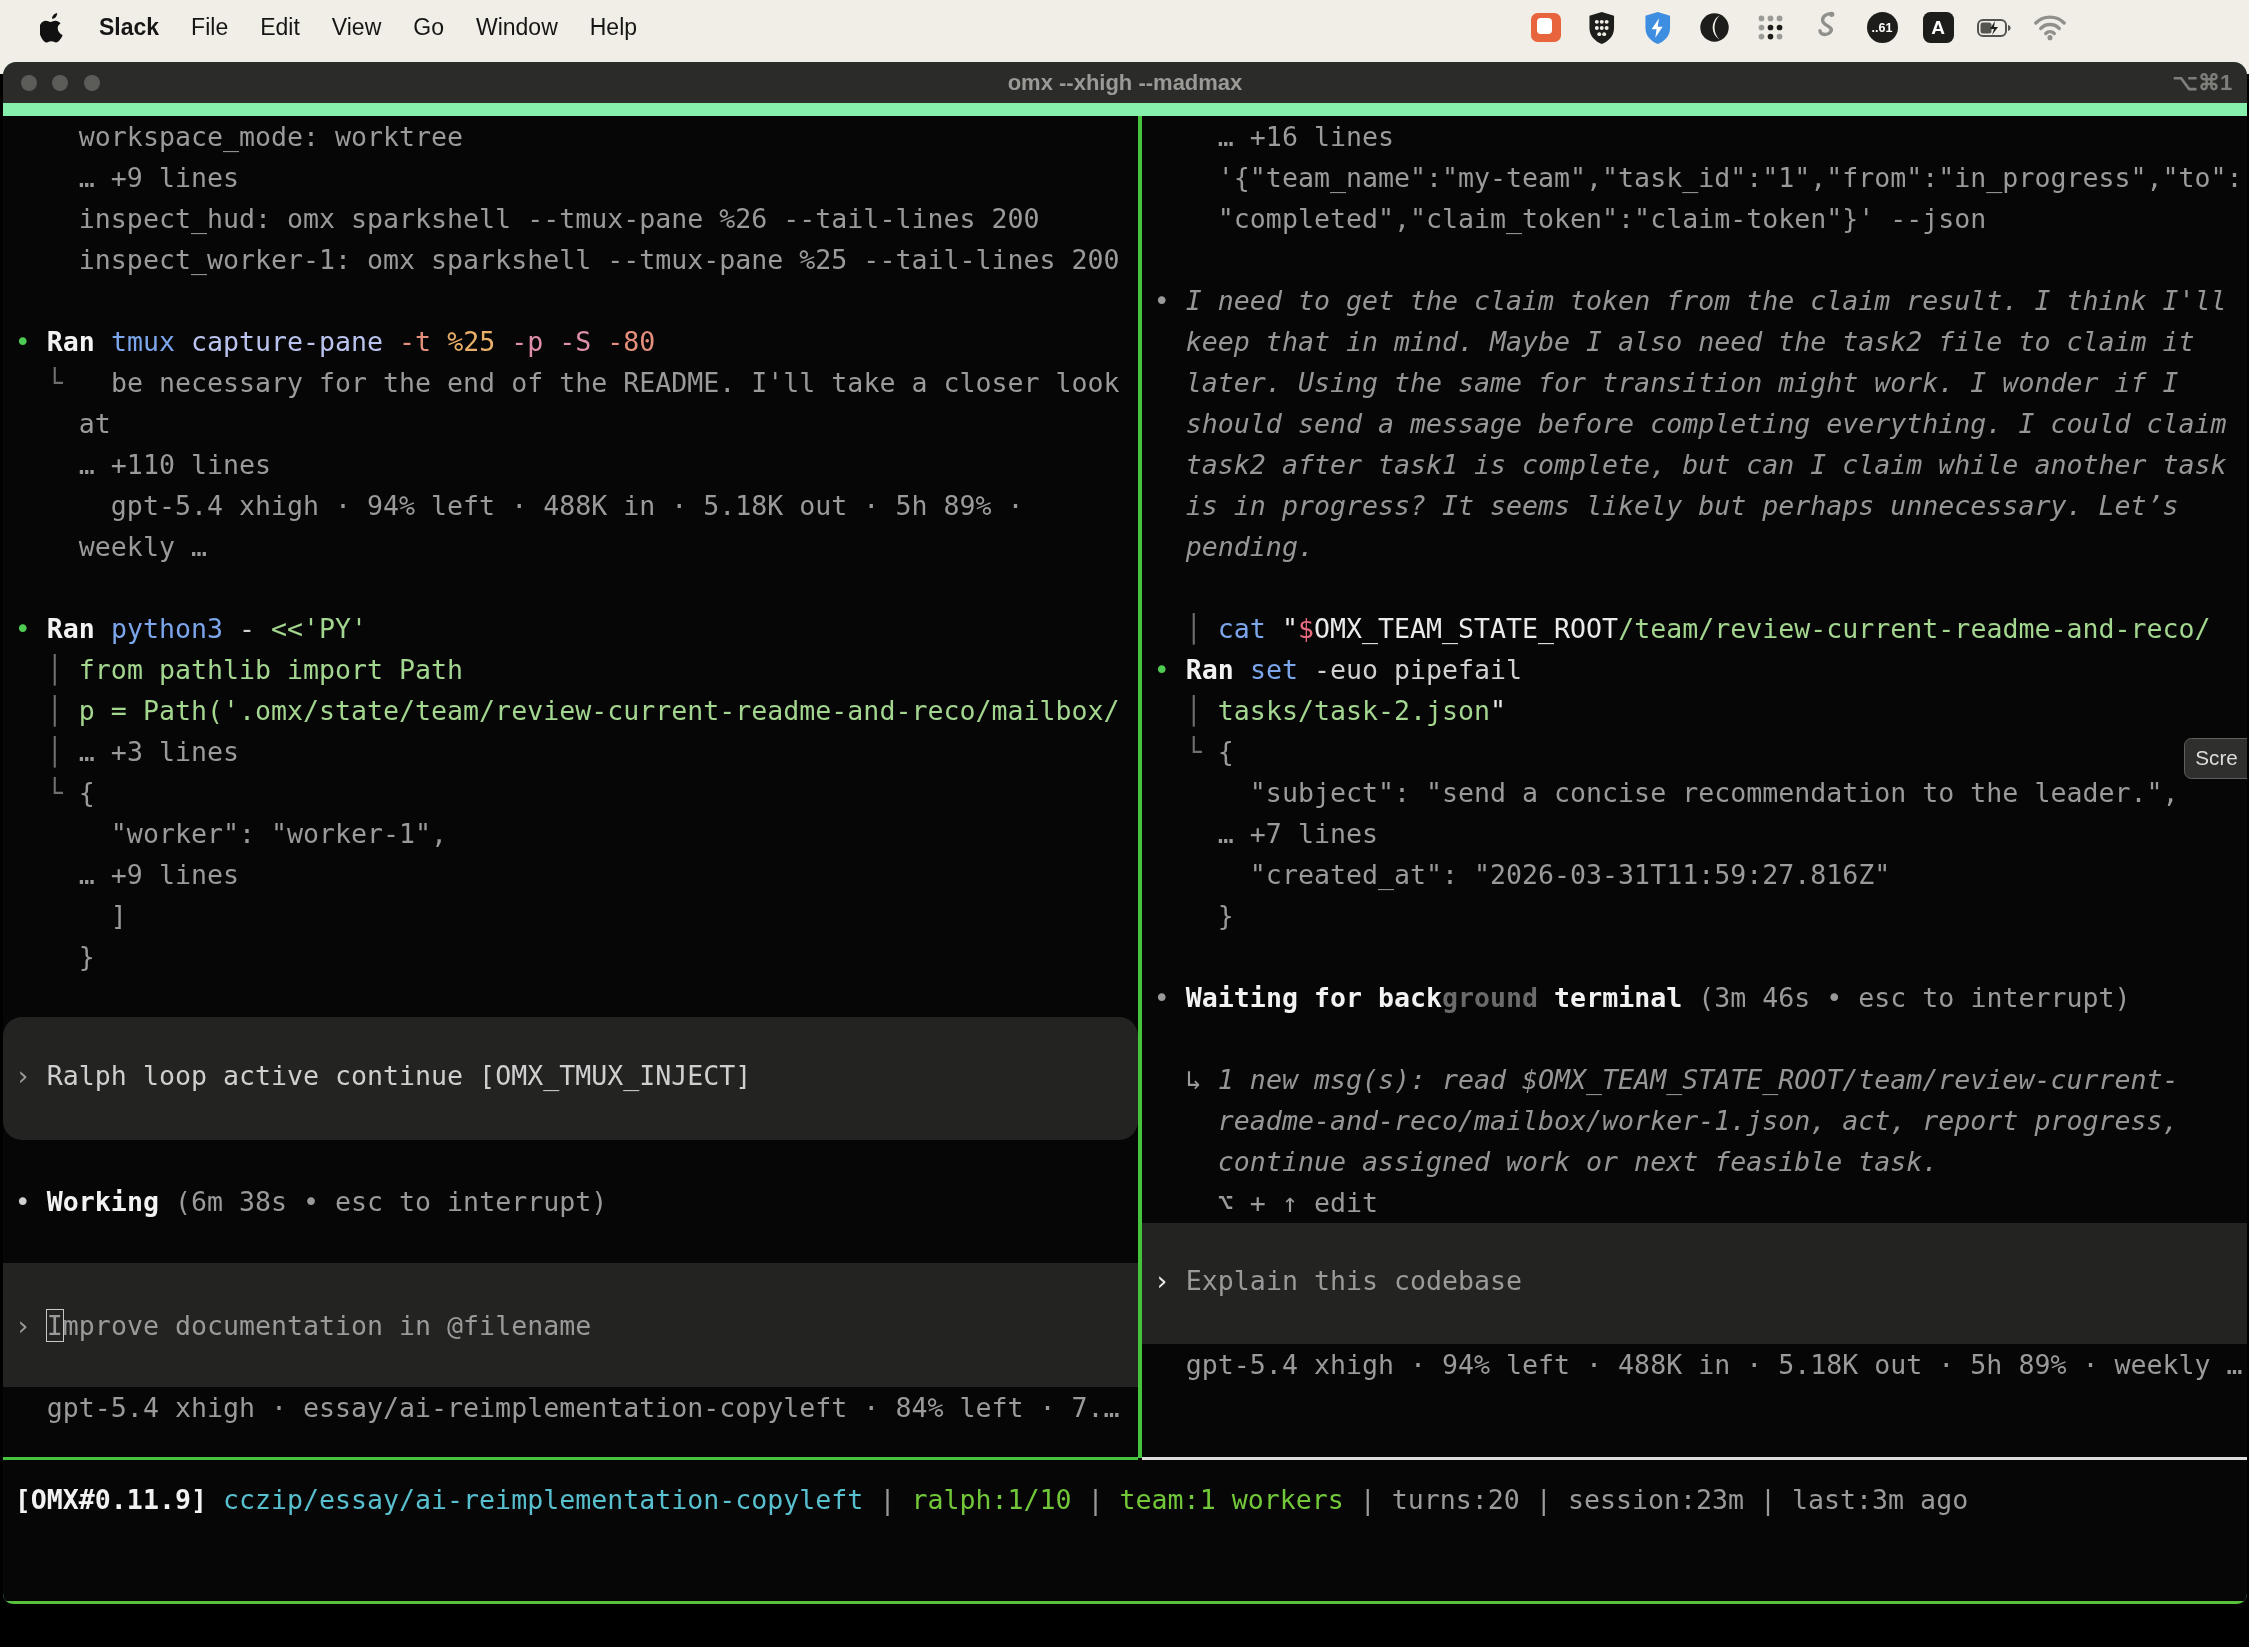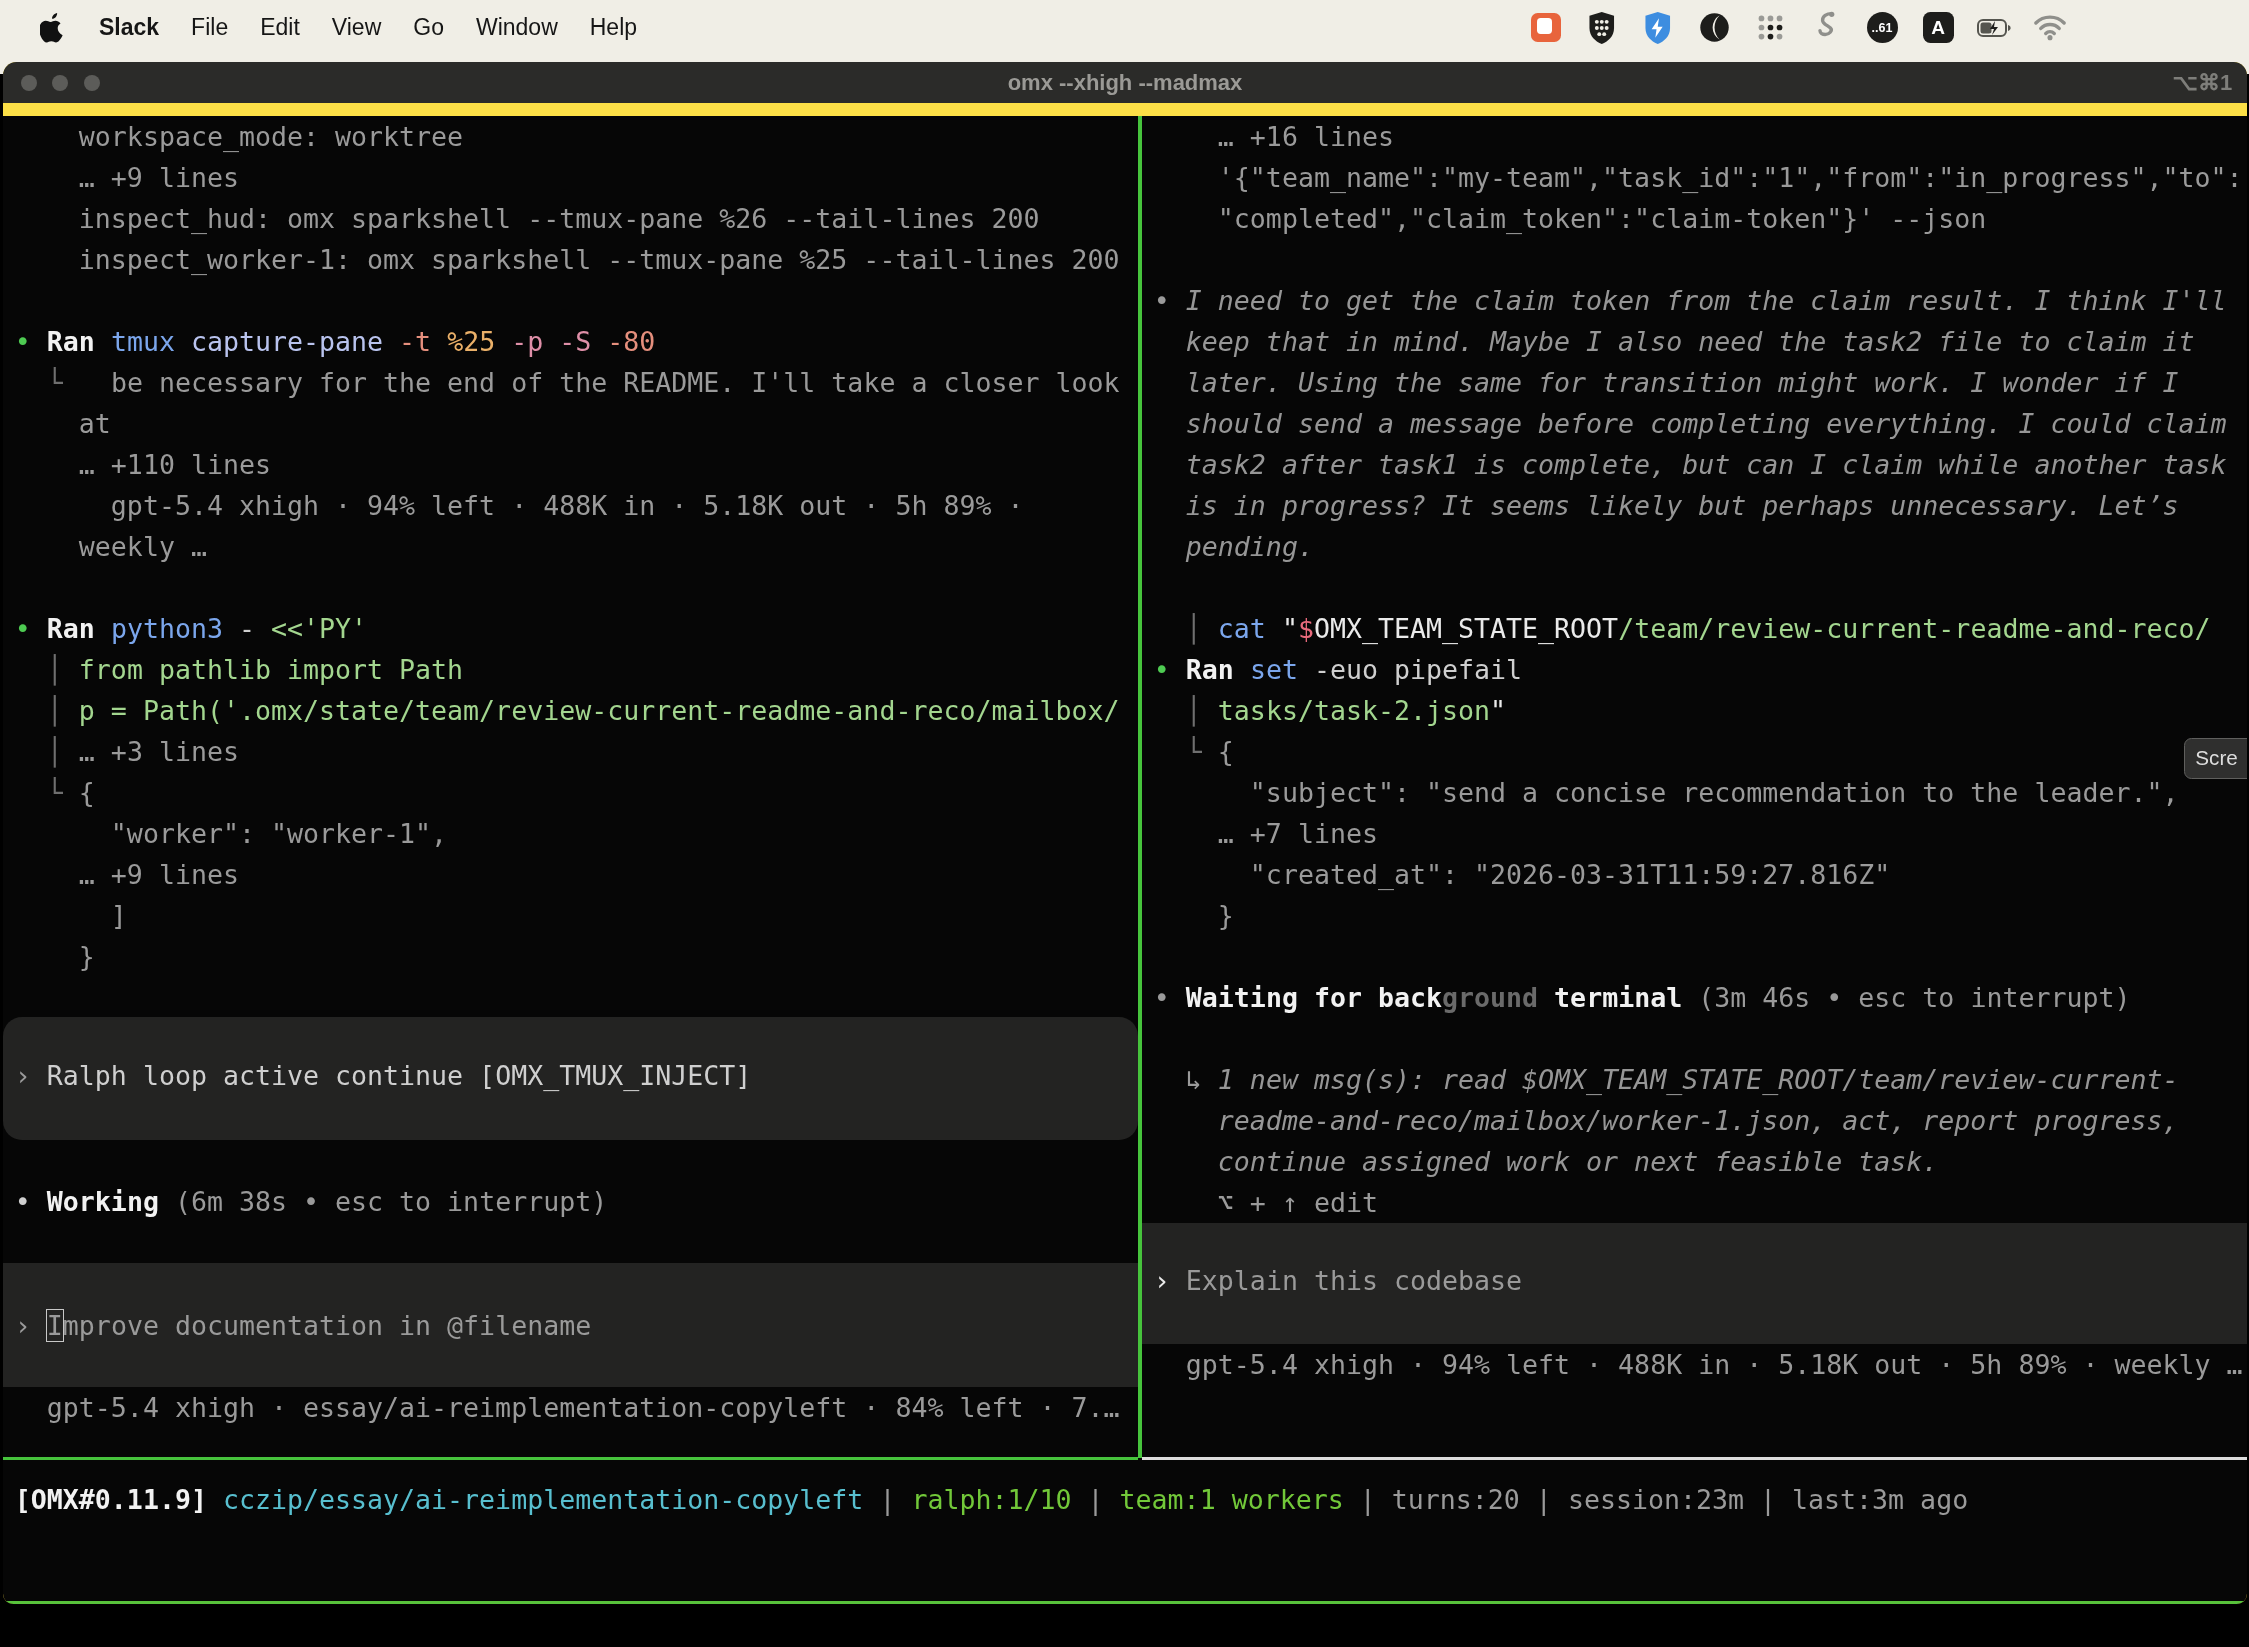--- a/index.html
+++ b/index.html
@@ -18,21 +18,21 @@
   .mi{width:34px;height:34px;display:flex;align-items:center;justify-content:center;}
   .ic-notif{width:29.5px;height:29.5px;background:#e8643c;border-radius:6.6px;position:relative;}
   .ic-notif::after{content:"";position:absolute;left:5.9px;top:5.2px;width:14.8px;height:16px;background:#fff;border-radius:3.7px;}
   .ic-circle-dark{width:31px;height:31px;background:#1d1d1b;border-radius:50%;
     color:#fff;font-size:12.5px;font-weight:700;display:flex;align-items:center;justify-content:center;}
   .ic-a{width:31px;height:31px;background:#1d1d1b;border-radius:7.4px;color:#fff;
     font-size:19px;font-weight:700;display:flex;align-items:center;justify-content:center;}
 
   
   .window{position:absolute;left:3px;top:62px;width:2244px;height:1542px;
-    background:#fde047;border-radius:13.3px 13.3px 10.3px 10.3px;overflow:hidden;}
+    background:#86efac;border-radius:13.3px 13.3px 10.3px 10.3px;overflow:hidden;}
   .titlebar{position:absolute;left:0;top:0;width:100%;height:41px;background:#2b2b29;
     display:flex;align-items:center;}
   .tl{width:16px;height:16px;border-radius:50%;background:#5c5c59;margin-left:15.5px;}
   .tl:first-child{margin-left:17.7px;}
   .win-title{position:absolute;left:0;right:0;text-align:center;color:#9b9a96;
     font-family:"Liberation Sans",sans-serif;font-size:22px;font-weight:700;}
   .win-shortcut{position:absolute;right:14.8px;color:#7e7e7a;
     font-family:"Liberation Sans",sans-serif;font-size:22px;font-weight:700;}
 
   

